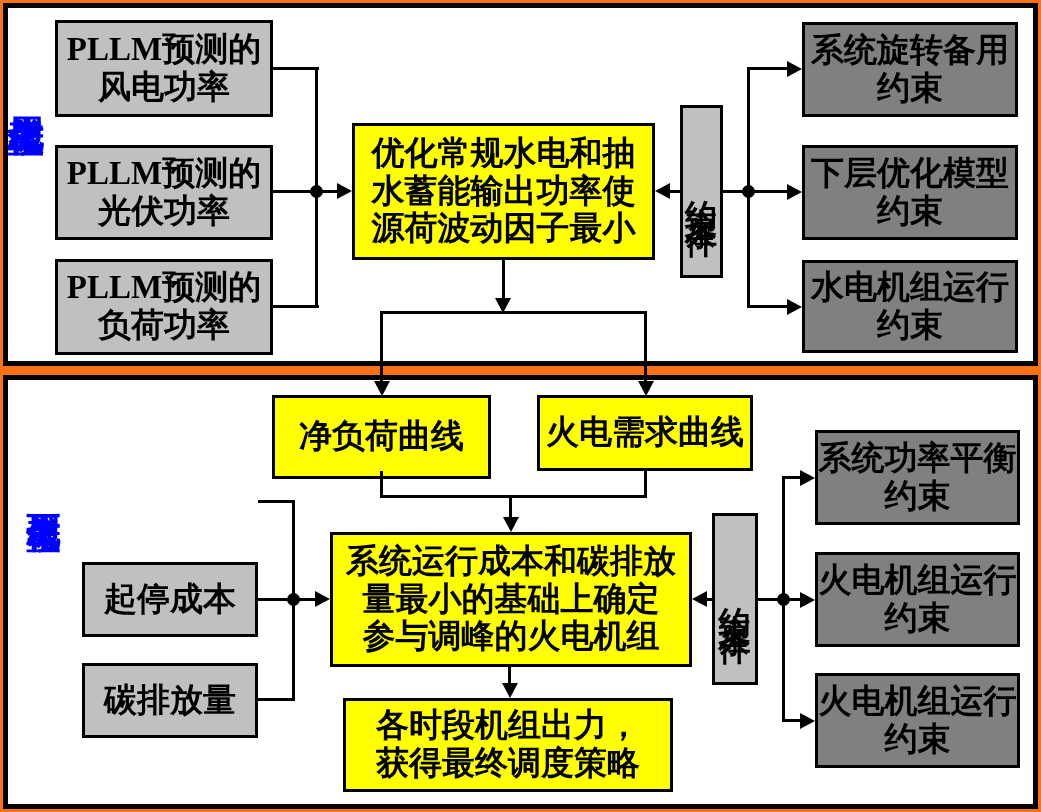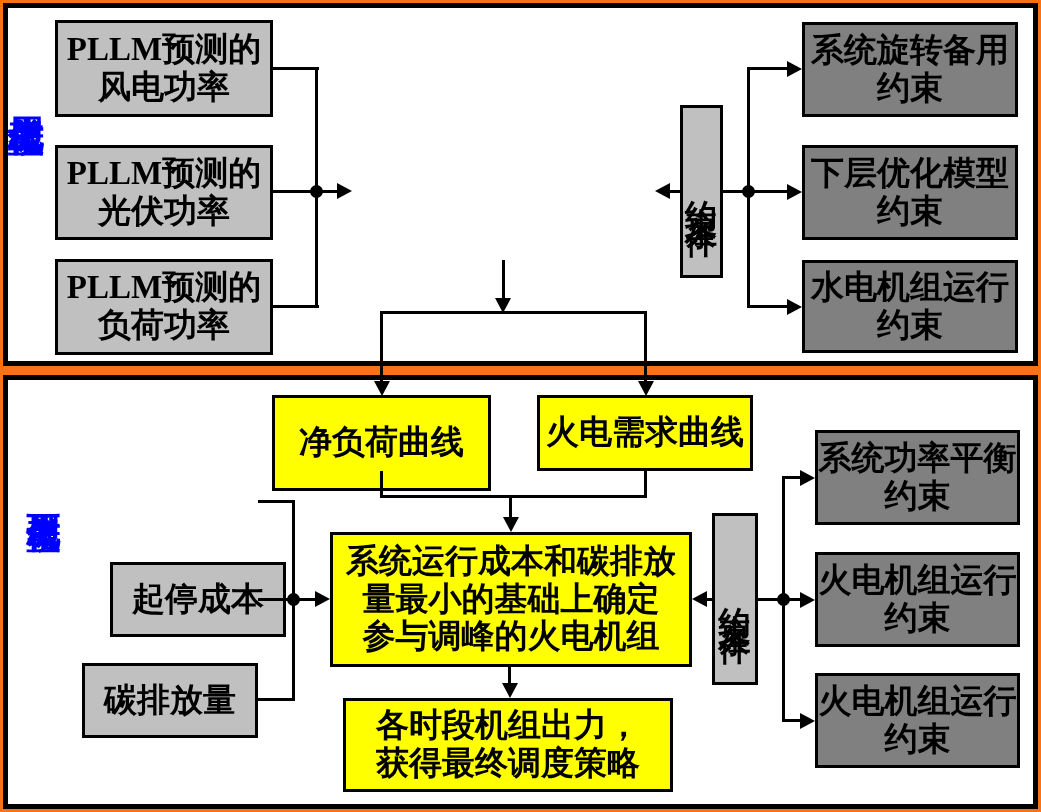--- a/index.html
+++ b/index.html
@@ -45,34 +45,37 @@
   <div class="vlabel" style="left:8px; top:87px;">上层优化模型</div>
   <div class="vlabel" style="left:26px; top:487px; font-size:34px;">下层优化模型</div>
 
   <div class="box lgray" style="left:55px; top:20px; width:218px; height:97px;">PLLM预测的
 风电功率</div>
   <div class="box lgray" style="left:55px; top:145px; width:218px; height:95px;">PLLM预测的
 光伏功率</div>
   <div class="box lgray" style="left:55px; top:259px; width:218px; height:96px;">PLLM预测的
 负荷功率</div>
 
+  <div class="box yellow" style="left:352px; top:123px; width:303px; height:137px;">优化常规水电和抽
+水蓄能输出功率使
+源荷波动因子最小</div>
 
   <div class="box lgray gate" style="left:680px; top:105px; width:43px; height:173px;">约束条件</div>
 
   <div class="box dgray" style="left:802px; top:22px; width:216px; height:95px;">系统旋转备用
 约束</div>
   <div class="box dgray" style="left:802px; top:145px; width:216px; height:95px;">下层优化模型
 约束</div>
   <div class="box dgray" style="left:802px; top:260px; width:216px; height:93px;">水电机组运行
 约束</div>
 
-  <div class="box yellow" style="left:272px; top:395px; width:219px; height:96px;font-family:Liberation Serif, serif;">净负荷曲线</div>
+  <div class="box yellow" style="left:272px; top:395px; width:219px; height:84px;font-family:Liberation Serif, serif;">净负荷曲线</div>
   <div class="box yellow" style="left:537px; top:395px; width:216px; height:76px;">火电需求曲线</div>
 
-  <div class="box lgray" style="left:82px; top:562px; width:176px; height:75px;margin-left:28px;">起停成本</div>
+  <div class="box lgray" style="left:82px; top:562px; width:176px; height:75px;">起停成本</div>
   <div class="box lgray" style="left:82px; top:663px; width:176px; height:75px;">碳排放量</div>
 
   <div class="box yellow" style="left:330px; top:532px; width:362px; height:135px;">系统运行成本和碳排放
 量最小的基础上确定
 参与调峰的火电机组</div>
 
   <div class="box lgray gate" style="left:712px; top:513px; width:46px; height:172px;">约束条件</div>
 
   <div class="box dgray" style="left:815px; top:430px; width:205px; height:95px;">系统功率平衡
 约束</div>

